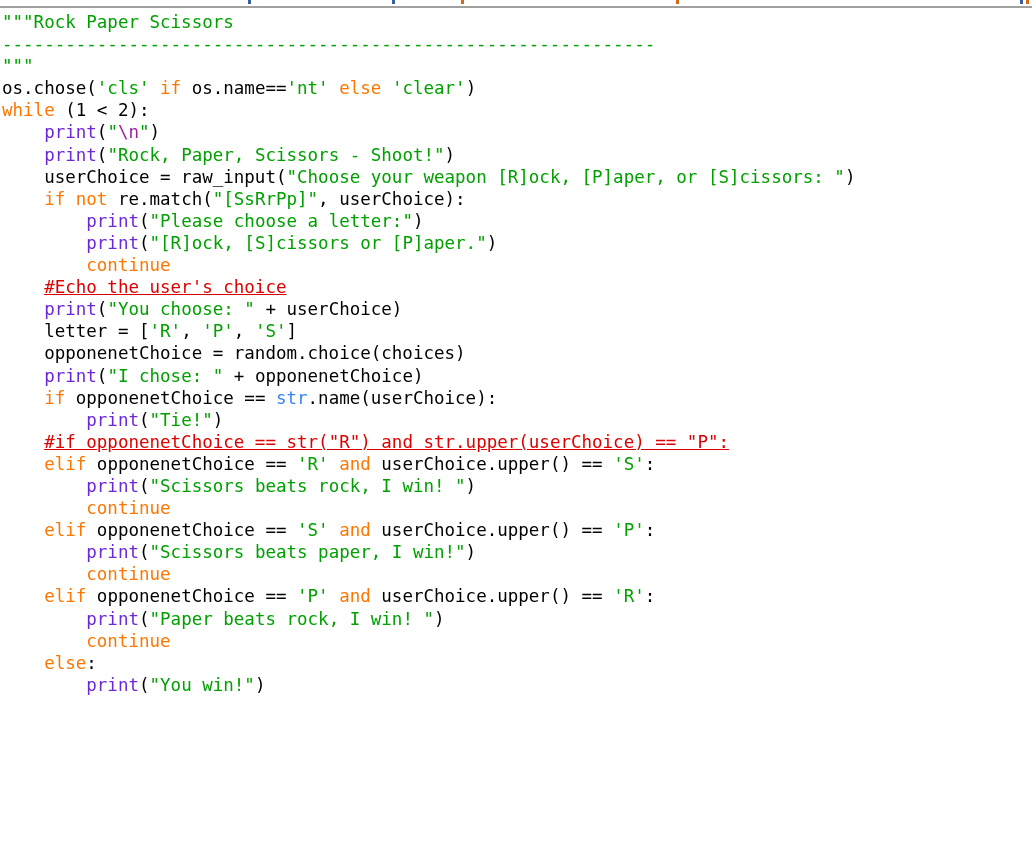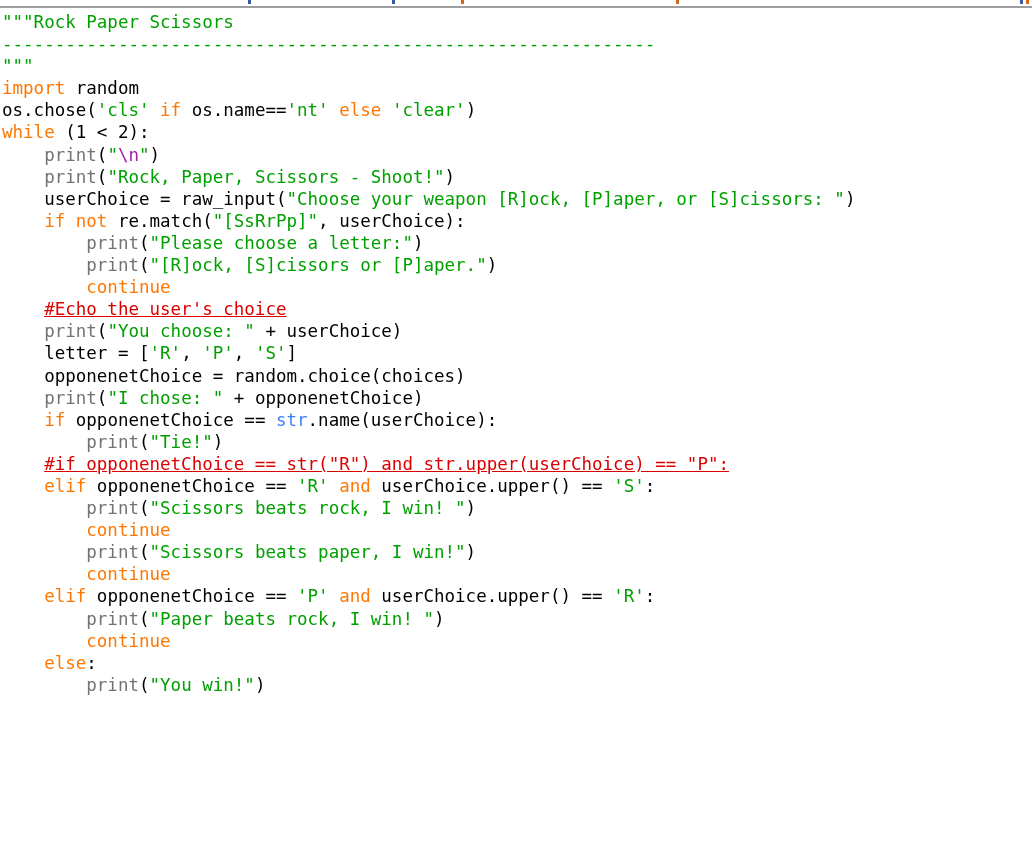--- a/index.html
+++ b/index.html
@@ -55,61 +55,61 @@
 
   .ln { display: block; min-height: 22.1px; }
 
   
   .t-plain   { color: #000000; }
   .t-kw      { color: #ff7700; }
   .t-str     { color: #00a000; }
   .t-esc     { color: #a020a0; }
   .t-com     { color: #dd0000; text-decoration: underline; }
   .t-builtin { color: #3b82f6; }
-  .t-def     { color: #737373; }
+  .t-def     { color: #6d28d9; }
 </style>
 </head>
 <body>
 
 <div id="app-chrome">
   <div id="chrome-glyphs">
       <span class="chrome-glyph" style="left: 392px; background: rgb(59, 91, 165);"></span>
       <span class="chrome-glyph" style="left: 676px; background: rgb(208, 106, 26);"></span>
       <span class="chrome-glyph" style="left: 248px; background: rgb(59, 91, 165);"></span>
       <span class="chrome-glyph" style="left: 461px; background: rgb(208, 106, 26);"></span>
       <span class="chrome-glyph" style="left: 1020px; background: rgb(59, 91, 165);"></span>
       <span class="chrome-glyph" style="left: 1026px; background: rgb(208, 106, 26);"></span>
     </div>
 </div>
 
 <div id="editor">
   <pre id="code"><span class="ln"><span class="t-str">"""Rock Paper Scissors</span>
 </span><span class="ln"><span class="t-str">--------------------------------------------------------------</span>
 </span><span class="ln"><span class="t-str">"""</span>
-</span><span class="ln"><span class="t-kw">import</span><span class="t-plain"> random</span>
 </span><span class="ln"><span class="t-plain">os.chose(</span><span class="t-str">'cls'</span><span class="t-plain"> </span><span class="t-kw">if</span><span class="t-plain"> os.name==</span><span class="t-str">'nt'</span><span class="t-plain"> </span><span class="t-kw">else</span><span class="t-plain"> </span><span class="t-str">'clear'</span><span class="t-plain">)</span>
 </span><span class="ln"><span class="t-kw">while</span><span class="t-plain"> (1 &lt; 2):</span>
 </span><span class="ln"><span class="t-plain">    </span><span class="t-def">print</span><span class="t-plain">(</span><span class="t-str">"</span><span class="t-esc">\n</span><span class="t-str">"</span><span class="t-plain">)</span>
 </span><span class="ln"><span class="t-plain">    </span><span class="t-def">print</span><span class="t-plain">(</span><span class="t-str">"Rock, Paper, Scissors - Shoot!"</span><span class="t-plain">)</span>
 </span><span class="ln"><span class="t-plain">    userChoice = raw_input(</span><span class="t-str">"Choose your weapon [R]ock, [P]aper, or [S]cissors: "</span><span class="t-plain">)</span>
 </span><span class="ln"><span class="t-plain">    </span><span class="t-kw">if</span><span class="t-plain"> </span><span class="t-kw">not</span><span class="t-plain"> re.match(</span><span class="t-str">"[SsRrPp]"</span><span class="t-plain">, userChoice):</span>
 </span><span class="ln"><span class="t-plain">        </span><span class="t-def">print</span><span class="t-plain">(</span><span class="t-str">"Please choose a letter:"</span><span class="t-plain">)</span>
 </span><span class="ln"><span class="t-plain">        </span><span class="t-def">print</span><span class="t-plain">(</span><span class="t-str">"[R]ock, [S]cissors or [P]aper."</span><span class="t-plain">)</span>
 </span><span class="ln"><span class="t-plain">        </span><span class="t-kw">continue</span>
 </span><span class="ln"><span class="t-plain">    </span><span class="t-com">#Echo the user's choice</span>
 </span><span class="ln"><span class="t-plain">    </span><span class="t-def">print</span><span class="t-plain">(</span><span class="t-str">"You choose: "</span><span class="t-plain"> + userChoice)</span>
 </span><span class="ln"><span class="t-plain">    letter = [</span><span class="t-str">'R'</span><span class="t-plain">, </span><span class="t-str">'P'</span><span class="t-plain">, </span><span class="t-str">'S'</span><span class="t-plain">]</span>
 </span><span class="ln"><span class="t-plain">    opponenetChoice = random.choice(choices)</span>
 </span><span class="ln"><span class="t-plain">    </span><span class="t-def">print</span><span class="t-plain">(</span><span class="t-str">"I chose: "</span><span class="t-plain"> + opponenetChoice)</span>
 </span><span class="ln"><span class="t-plain">    </span><span class="t-kw">if</span><span class="t-plain"> opponenetChoice == </span><span class="t-builtin">str</span><span class="t-plain">.name(userChoice):</span>
 </span><span class="ln"><span class="t-plain">        </span><span class="t-def">print</span><span class="t-plain">(</span><span class="t-str">"Tie!"</span><span class="t-plain">)</span>
 </span><span class="ln"><span class="t-plain">    </span><span class="t-com">#if opponenetChoice == str("R") and str.upper(userChoice) == "P":</span>
 </span><span class="ln"><span class="t-plain">    </span><span class="t-kw">elif</span><span class="t-plain"> opponenetChoice == </span><span class="t-str">'R'</span><span class="t-plain"> </span><span class="t-kw">and</span><span class="t-plain"> userChoice.upper() == </span><span class="t-str">'S'</span><span class="t-plain">:</span>
 </span><span class="ln"><span class="t-plain">        </span><span class="t-def">print</span><span class="t-plain">(</span><span class="t-str">"Scissors beats rock, I win! "</span><span class="t-plain">)</span>
 </span><span class="ln"><span class="t-plain">        </span><span class="t-kw">continue</span>
+</span><span class="ln"><span class="t-plain">    </span><span class="t-kw">elif</span><span class="t-plain"> opponenetChoice == </span><span class="t-str">'S'</span><span class="t-plain"> </span><span class="t-kw">and</span><span class="t-plain"> userChoice.upper() == </span><span class="t-str">'P'</span><span class="t-plain">:</span>
 </span><span class="ln"><span class="t-plain">        </span><span class="t-def">print</span><span class="t-plain">(</span><span class="t-str">"Scissors beats paper, I win!"</span><span class="t-plain">)</span>
 </span><span class="ln"><span class="t-plain">        </span><span class="t-kw">continue</span>
 </span><span class="ln"><span class="t-plain">    </span><span class="t-kw">elif</span><span class="t-plain"> opponenetChoice == </span><span class="t-str">'P'</span><span class="t-plain"> </span><span class="t-kw">and</span><span class="t-plain"> userChoice.upper() == </span><span class="t-str">'R'</span><span class="t-plain">:</span>
 </span><span class="ln"><span class="t-plain">        </span><span class="t-def">print</span><span class="t-plain">(</span><span class="t-str">"Paper beats rock, I win! "</span><span class="t-plain">)</span>
 </span><span class="ln"><span class="t-plain">        </span><span class="t-kw">continue</span>
 </span><span class="ln"><span class="t-plain">    </span><span class="t-kw">else</span><span class="t-plain">:</span>
 </span><span class="ln"><span class="t-plain">        </span><span class="t-def">print</span><span class="t-plain">(</span><span class="t-str">"You win!"</span><span class="t-plain">)</span>
 </span></pre>
 </div>
 

